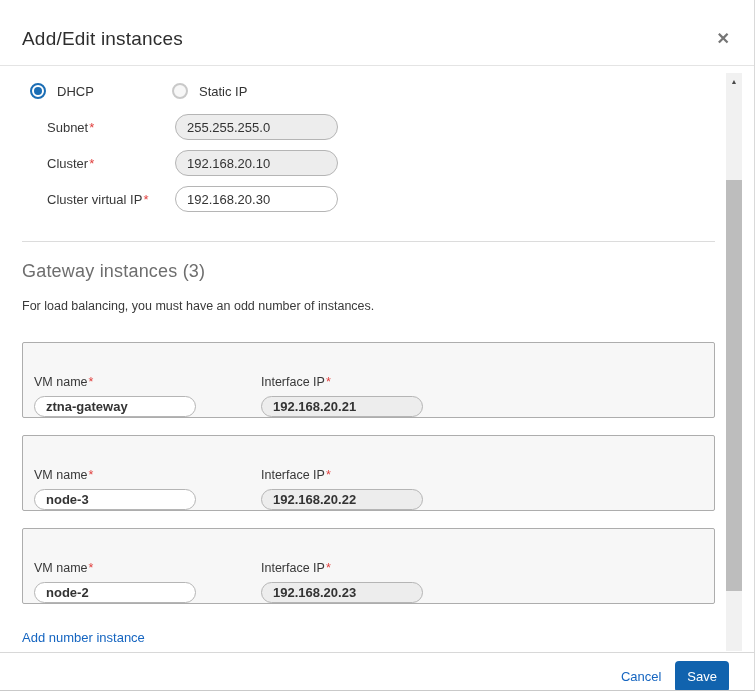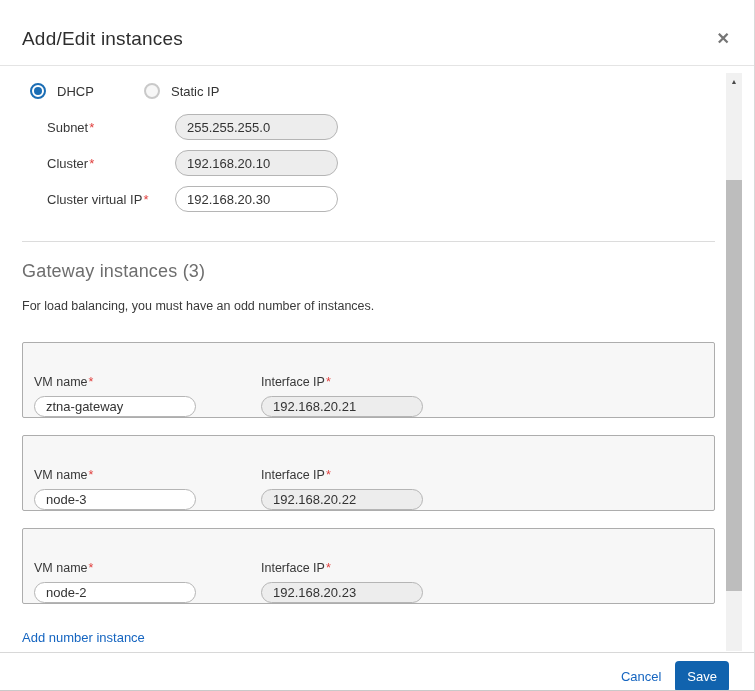--- a/index.html
+++ b/index.html
@@ -21,21 +21,21 @@
   .hdr-title{ font-size:19px; color:#2e2e2e; letter-spacing:.2px; }
   .close-x{ color:#757575; font-size:16px; font-weight:bold; cursor:pointer; line-height:1; }
 
   
   .body{ position:relative; height:586px; }
   .content{ padding:17px 39px 0 22px; }
 
   
   .radio-row{ display:flex; align-items:center; margin-left:8px; height:16px; }
   .radio-item{ display:flex; align-items:center; }
-  .radio-item.first{ width:114px; }
+  .radio-item.first{ width:142px; }
   .radio-circle{
     width:16px; height:16px; border-radius:50%; position:relative;
     border:2px solid #c9c9c9; background:#f7f7f7; flex:0 0 16px; cursor:pointer;
   }
   .radio-circle.selected{ border-color:var(--radio-selected,#1b6eb5); background:#fff; }
   .radio-circle.selected::after{
     content:""; position:absolute; left:2px; top:2px; width:8px; height:8px;
     border-radius:50%; background:var(--radio-selected,#1b6eb5);
   }
   .radio-label{ margin-left:11px; font-size:13px; color:#333; }
@@ -60,21 +60,21 @@
   
   .card{
     margin-top:17px; height:76px; background:#f7f7f7;
     border:1px solid #adadad; border-radius:2px;
     display:flex; padding:13px 0 0 11px;
   }
   .card.first{ margin-top:29px; }
   .fgroup{ display:flex; flex-direction:column; }
   .fgroup.col1{ width:227px; }
   .flabel{ font-size:12.5px; color:#383838; margin-bottom:7px;margin-top:19px; }
-  .fgroup input.text{ width:162px; }
+  .fgroup input.text{ width:162px;font-weight:bold; }
 
   .add-link{ display:inline-block; margin-top:26px; font-size:13px; color:var(--accent-blue,#1565c0); text-decoration:none; cursor:pointer; }
 
   
   .scrollbar{ position:absolute; top:7px; right:12px; width:16px; height:578px; background:#f1f1f1; }
   .sb-arrow{ height:16px; display:flex; align-items:center; justify-content:center; font-size:7px; color:#4a4a4a; cursor:pointer; }
   .sb-thumb{ position:absolute; left:0; top:107px; width:16px; height:411px; background:#bdbdbd; cursor:pointer; }
 
   
   .ftr{

